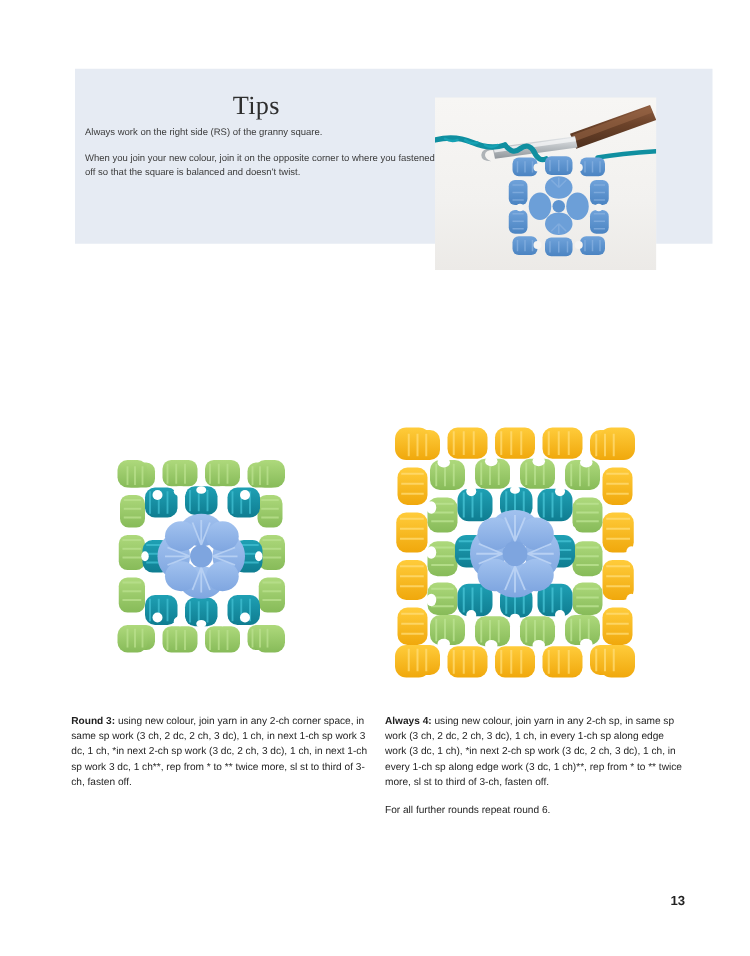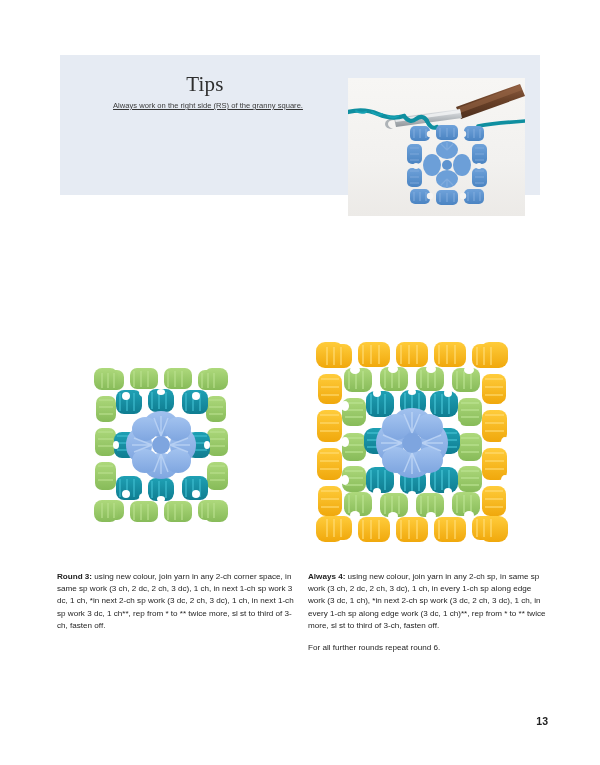--- a/index.html
+++ b/index.html
@@ -17,40 +17,40 @@
   }
 
   
   .tips-panel {
     position: absolute;
     left: 60px;
     top: 55px;
     width: 480px;
     height: 140px;
     background: #e6ebf3;
+    padding-left: 30px;
   }
   .tips-title {
     position: absolute;
     left: 0;
     top: 17px;
     width: 290px;
     text-align: center;
     font-family: "Liberation Serif", serif;
     font-size: 21px;
     font-weight: 400;
     color: #2e2e2e;
     letter-spacing: 0.2px;
   }
   .tips-body {
     position: absolute;
     left: 8px;
     top: 45px;
     width: 280px;
-    text-align: center;
-    text-decoration: underline;
+    text-align: left;
   }
   .tips-body p {
     margin: 0 0 9px 0;
     font-size: 7.6px;
     line-height: 11.6px;
     color: #3b3b3b;
   }
   .tips-body p:last-child { margin-bottom: 0; }
 
   
@@ -104,20 +104,21 @@
 </style>
 </head>
 <body>
 
 <div class="tips-panel">
 
   <div class="tips-title">Tips</div>
 
   <div class="tips-body">
     <p>Always work on the right side (RS) of the granny square.</p>
+    <p>When you join your new colour, join it on the opposite corner to where you fastened off so that the square is balanced and doesn't twist.</p>
   </div>
 
   <div class="tips-photo">
     <svg width="177" height="138" viewBox="0 0 177 138">
       <defs>
         <linearGradient id="photoBg" x1="0" y1="0" x2="0" y2="1">
           <stop offset="0%" stop-color="#f7f6f4"></stop>
           <stop offset="60%" stop-color="#f2f1ef"></stop>
           <stop offset="100%" stop-color="#eceae7"></stop>
         </linearGradient>

